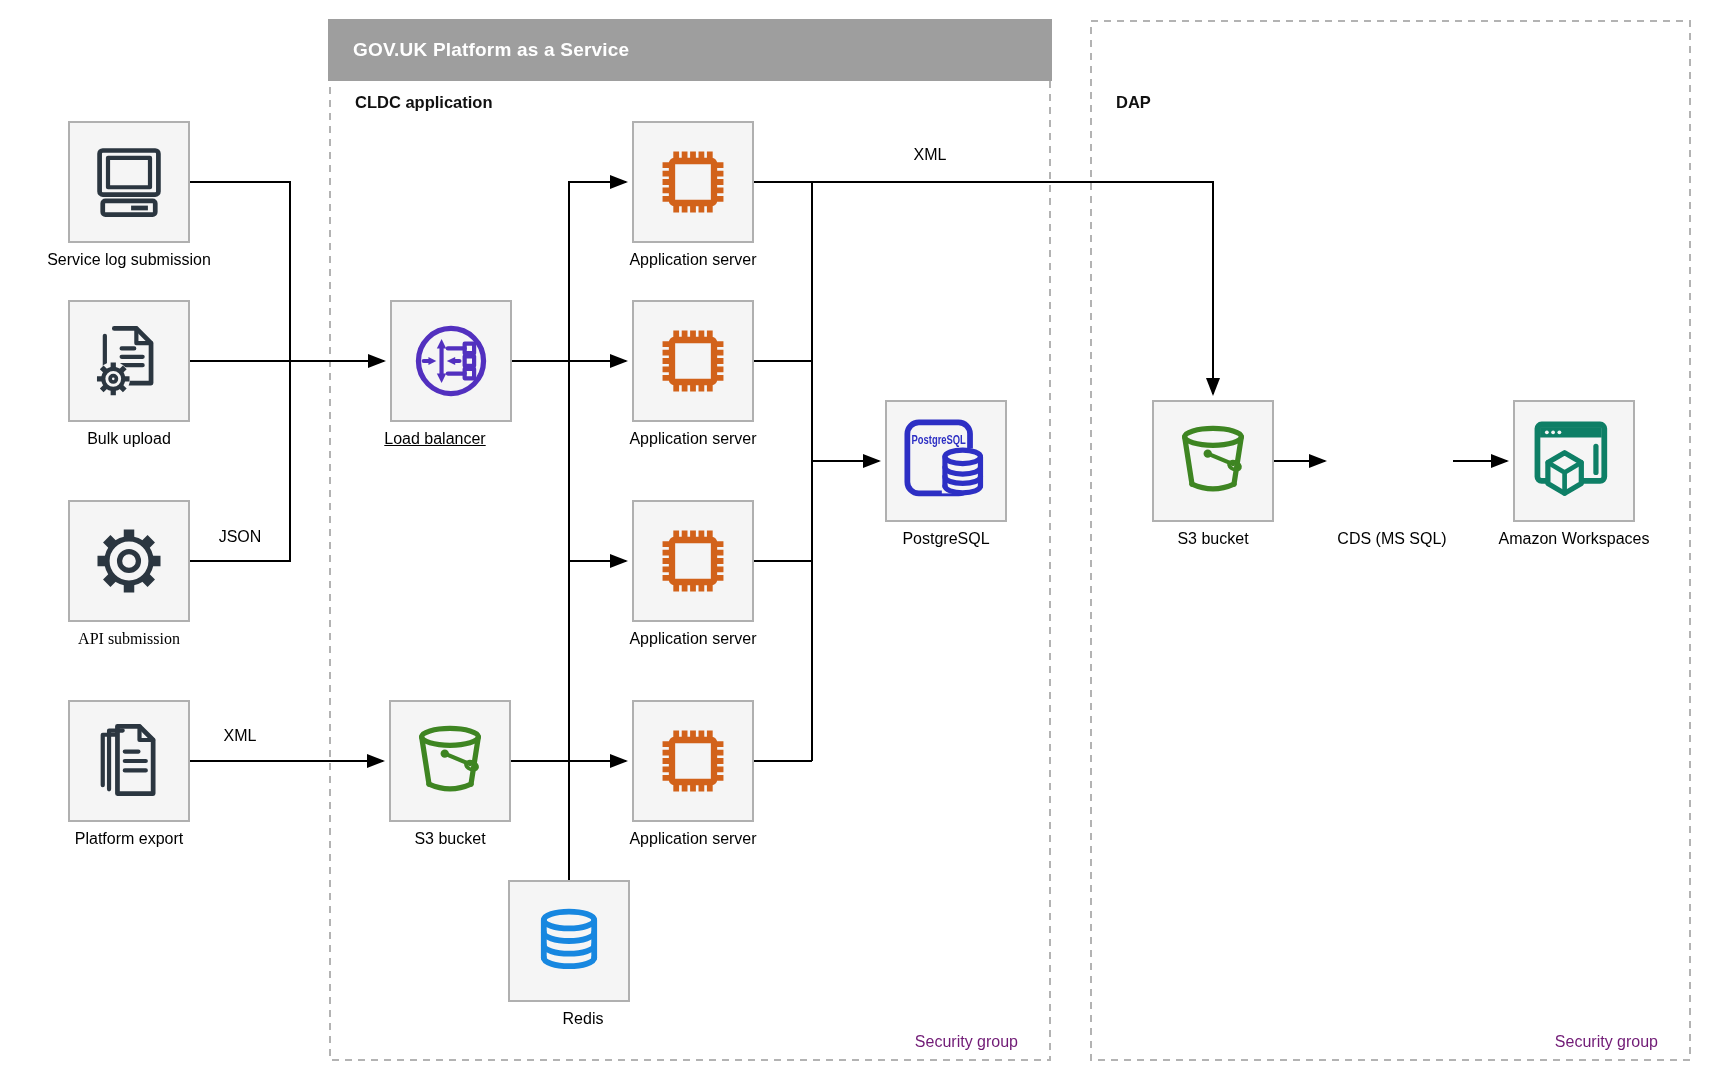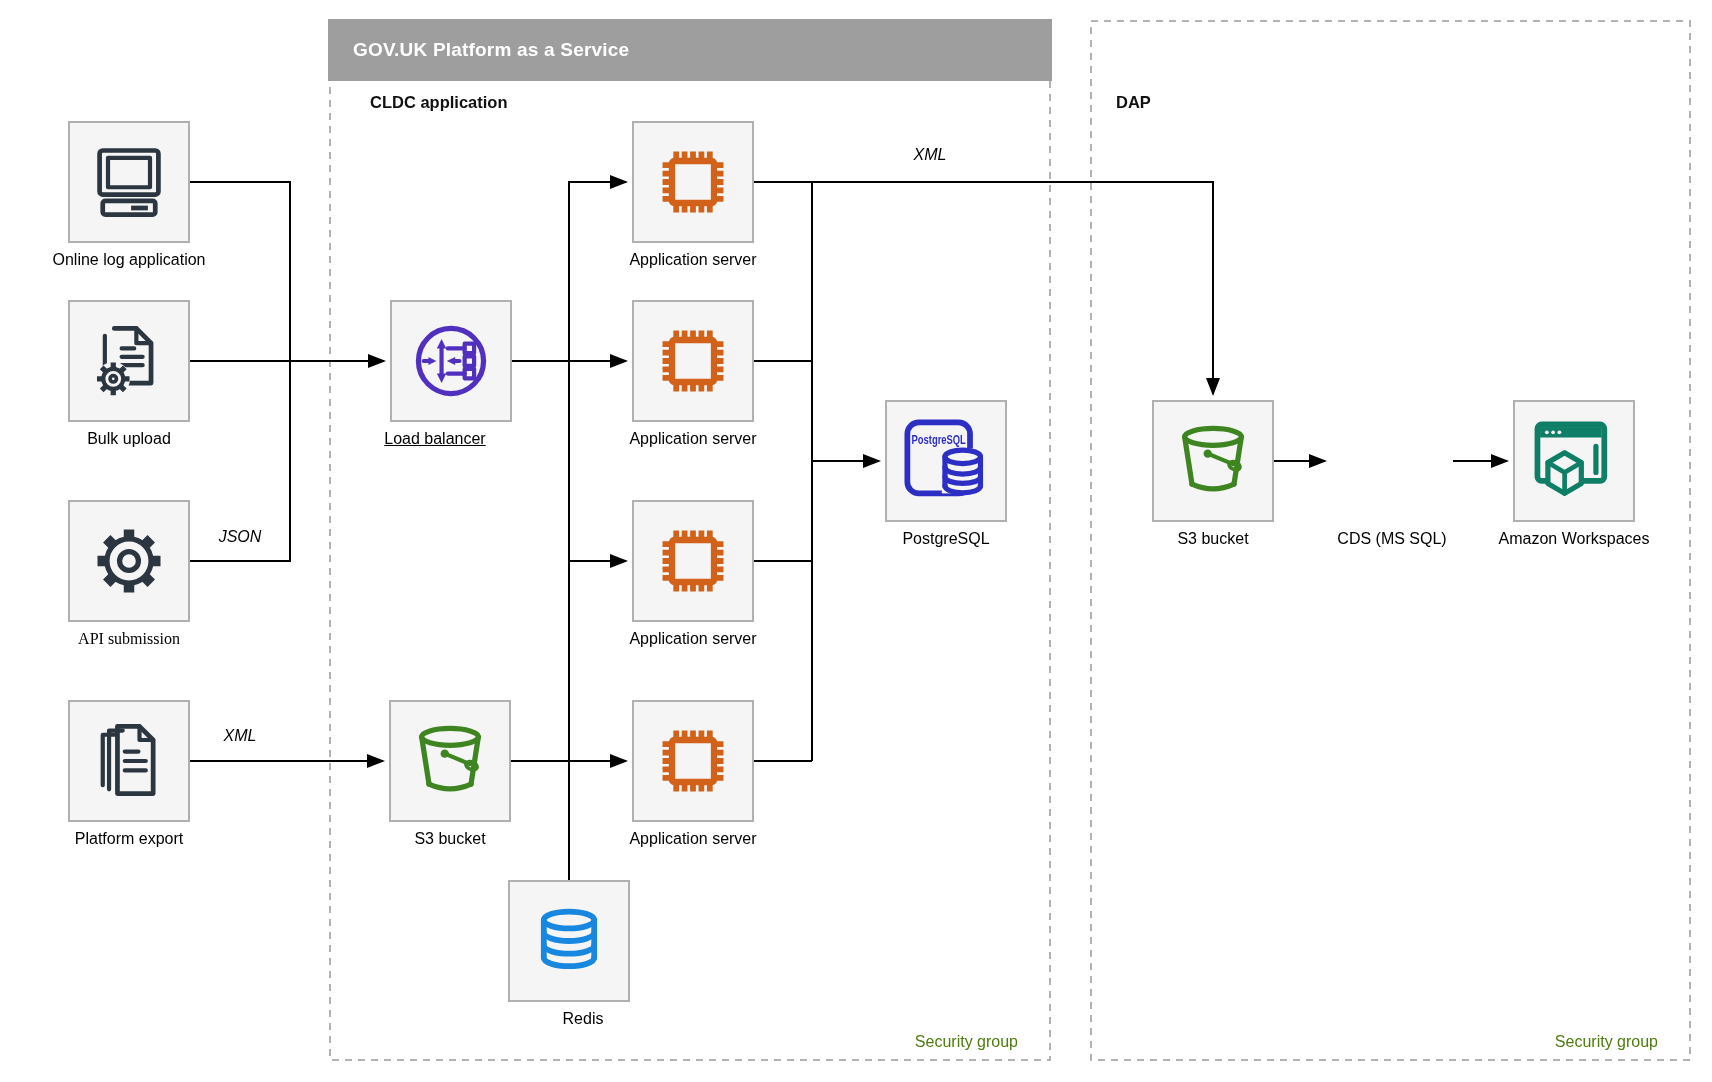--- a/index.html
+++ b/index.html
@@ -6,25 +6,25 @@
   .stage{position:relative;width:1712px;height:1082px;background:#ffffff;overflow:hidden;
          font-family:"Liberation Sans",sans-serif;}
   .wires{position:absolute;left:0;top:0;z-index:1;}
   .wires path.w{stroke:#000000;stroke-width:2;fill:none;}
   .wires path.tip{fill:#000000;}
   .panelrect{fill:none;stroke:#b3b3b3;stroke-width:2;stroke-dasharray:7 6;}
   .panel-header{position:absolute;height:62px;background:#9e9e9e;z-index:2;
                 display:flex;align-items:center;padding-left:25px;box-sizing:border-box;}
   .panel-title{color:#ffffff;font-size:19px;font-weight:bold;letter-spacing:.2px;}
   .panel-sub{position:absolute;z-index:2;font-size:16.5px;font-weight:bold;color:#111111;}
-  .panel-footer{position:absolute;z-index:2;font-size:16px;color:#4d7c0f;text-align:right;width:300px;}
+  .panel-footer{position:absolute;z-index:2;font-size:16px;color:#701a75;text-align:right;width:300px;}
   .node{position:absolute;width:122px;height:122px;box-sizing:border-box;background:#f5f5f5;
         border:2px solid #b0b0b0;z-index:2;display:flex;align-items:center;justify-content:center;}
   .nlabel{position:absolute;width:240px;text-align:center;font-size:16px;color:#000000;z-index:2;}
-  .elabel{position:absolute;width:80px;text-align:center;font-size:16px;color:#000000;z-index:2;font-style:italic;}
+  .elabel{position:absolute;width:80px;text-align:center;font-size:16px;color:#000000;z-index:2;}
   .ic{display:block;}
 </style>
 </head>
 <body>
 
 <div class="stage">
 
   <svg class="wires" width="1712" height="1082" viewBox="0 0 1712 1082">
     <defs>
       <marker id="arr" markerUnits="userSpaceOnUse" markerWidth="18" markerHeight="14" refX="16" refY="7" orient="auto">
@@ -47,39 +47,39 @@
     <path class="w" d="M754,561 H812"></path>
     <path class="w" d="M754,761 H812"></path>
     <path class="w" d="M812,461 H879" marker-end="url(#arr)"></path>
     <path class="w" d="M1274,461 H1325" marker-end="url(#arr)"></path>
     <path class="w" d="M1453,461 H1507" marker-end="url(#arr)"></path>
   </svg>
 
   <div class="panel-header" style="left:328px;top:19px;width:724px;">
     <span class="panel-title">GOV.UK Platform as a Service</span>
   </div>
-  <div class="panel-sub" style="left:355px;top:93px;margin-left:15px;">CLDC application</div>
+  <div class="panel-sub" style="left:355px;top:93px;">CLDC application</div>
   <div class="panel-footer" style="left:718px;top:1033px;">Security group</div>
 
   <div class="panel-sub" style="left:1116px;top:93px;">DAP</div>
   <div class="panel-footer" style="left:1358px;top:1033px;">Security group</div>
 
   <div class="elabel" style="left:200px;top:528px;">JSON</div>
   <div class="elabel" style="left:200px;top:727px;">XML</div>
   <div class="elabel" style="left:890px;top:146px;">XML</div>
 
   <div class="node" style="left:68px;top:121px;">
     <svg class="ic" width="84" height="84" viewBox="0 0 80 80" fill="none" stroke="#2b3640" stroke-linejoin="round" stroke-linecap="round">
       <rect x="12" y="10" width="56" height="42" rx="3" stroke-width="4.5"></rect>
       <rect x="20" y="17" width="40" height="28" stroke-width="4"></rect>
       <rect x="15" y="58" width="50" height="13" rx="2.5" stroke-width="4.5"></rect>
       <rect x="42" y="62.5" width="16" height="4.5" fill="#2b3640" stroke="none"></rect>
     </svg>
   </div>
-  <div class="nlabel" style="left:9px;top:251px;">Online log application</div>
+  <div class="nlabel" style="left:9px;top:251px;">Service log submission</div>
 
   <div class="node" style="left:68px;top:300px;">
     <svg class="ic" width="84" height="84" viewBox="0 0 80 80" fill="none" stroke="#2b3640" stroke-linejoin="round" stroke-linecap="round">
       <path d="M17,16 V60" stroke-width="4"></path>
       <path d="M26,9 H47 L61,23 V61 H33" stroke-width="4.5"></path>
       <path d="M47,9 V23 H61" stroke-width="4"></path>
       <path d="M33,28 H45 M33,36 H53 M33,44 H53" stroke-width="4"></path>
       <circle cx="25" cy="57" r="16" fill="#f5f5f5" stroke="none"></circle>
       <circle cx="25" cy="57" r="9.5" stroke-width="4"></circle>
       <path d="M35,57 H40.5 M32.1,64.1 L36,68 M25,67 V72.5 M17.9,64.1 L14,68 M15,57 H9.5 M17.9,49.9 L14,46 M25,47 V41.5 M32.1,49.9 L36,46" stroke-width="5" stroke-linecap="butt"></path>

